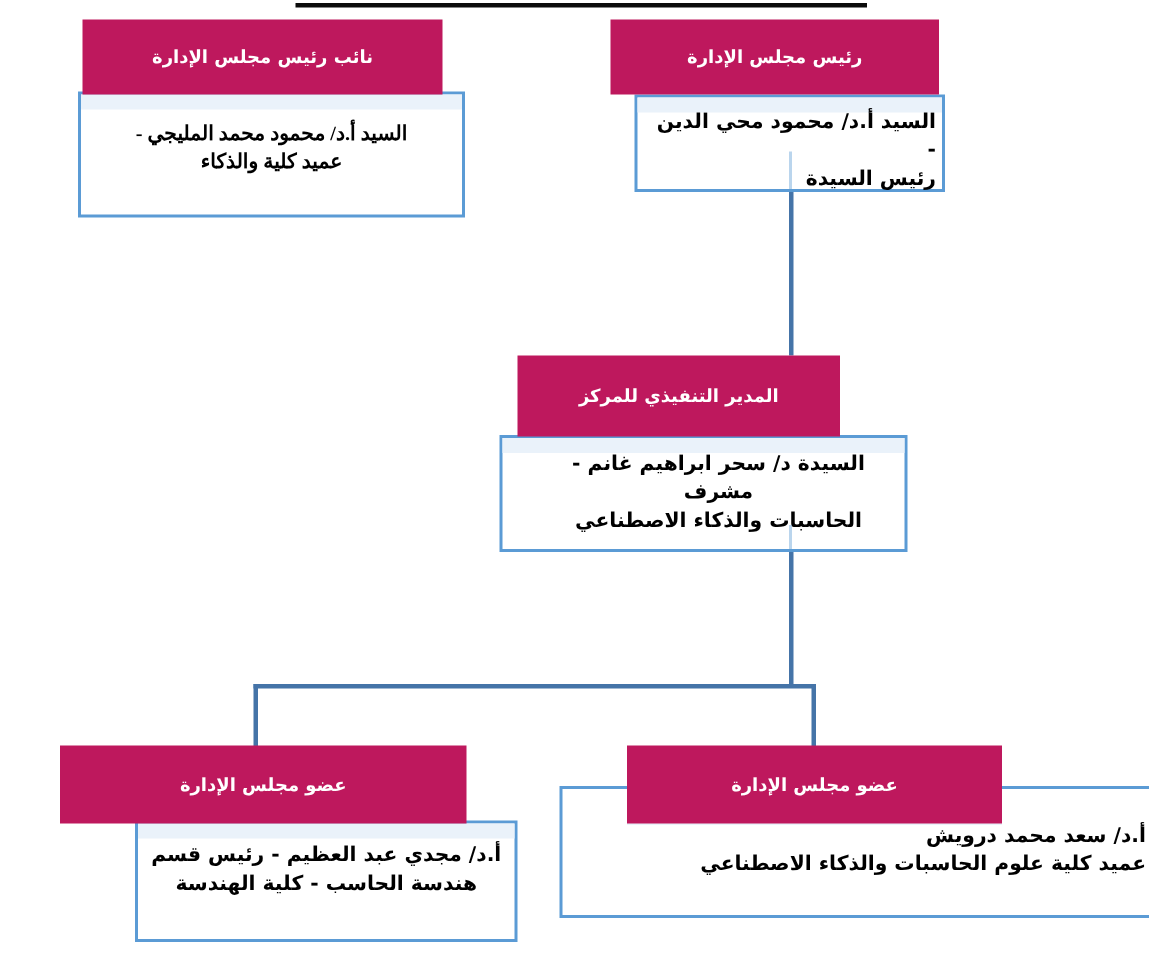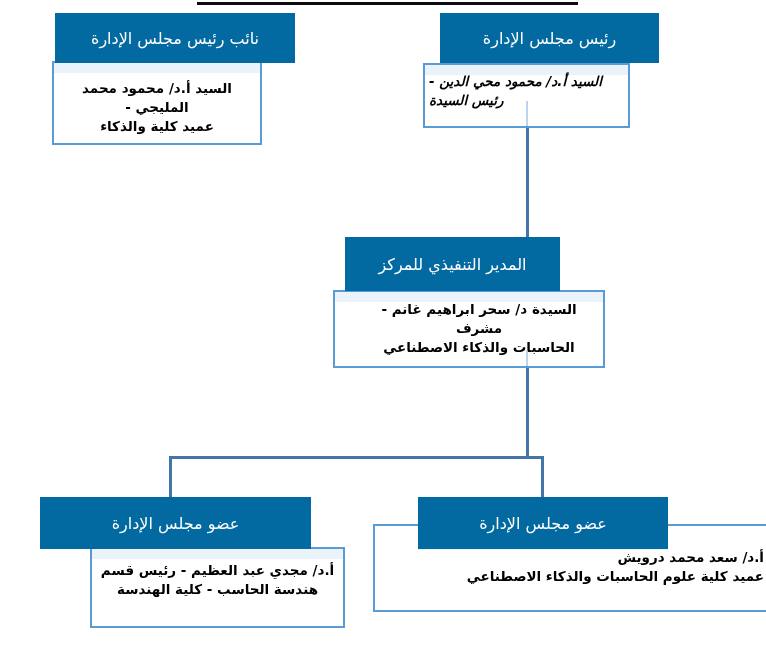--- a/index.html
+++ b/index.html
@@ -22,31 +22,32 @@
   .conn-top   { left: 526px; top: 128px; width: 3px; height: 109px; }
   .conn-mid   { left: 526px; top: 368px; width: 3px; height: 89px;  }
   .conn-h     { left: 169px; top: 456px; width: 375px; height: 3px; }
   .conn-dl    { left: 169px; top: 456px; width: 3px; height: 42px;  }
   .conn-dr    { left: 541px; top: 456px; width: 3px; height: 42px;  }
   .conn-faint-chair { left: 526px; top: 101px; width: 2px; height: 27px; }
   .conn-faint-dir   { left: 526px; top: 350px; width: 2px; height: 18px; }
 
   
   .hdr {
-    background: #0369a1;
+    background: #be185d;
     color: #ffffff;
     z-index: 3;
     display: flex;
     align-items: center;
     justify-content: center;
-    font-size: 16px;
+    font-size: 12px;
     letter-spacing: 0;
+    font-weight: bold;
   }
   .hdr-vice   { left: 55px;  top: 13px;  width: 240px; height: 50px; }
-  .hdr-chair  { left: 440px; top: 13px;  width: 219px; height: 50px; }
+  .hdr-chair  { left: 407px; top: 13px;  width: 219px; height: 50px; }
   .hdr-dir    { left: 345px; top: 237px; width: 215px; height: 54px; }
   .hdr-mleft  { left: 40px;  top: 497px; width: 271px; height: 52px; }
   .hdr-mright { left: 418px; top: 497px; width: 250px; height: 52px; }
 
   
   .bodybox {
     background: #ffffff;
     border: 2px solid #5b9bd5;
     box-sizing: border-box;
     z-index: 2;
@@ -54,24 +55,24 @@
   }
   .tint { position: absolute; left: 0; top: 0; right: 0; height: 10px; background: #eaf2fa; }
   .bodytext {
     position: relative;
     direction: rtl;
     font-weight: bold;
     font-size: 13.5px;
     line-height: 19px;
     color: #000000;
   }
-  .body-vice   { left: 52px;  top: 61px;  width: 210px; height: 84px; }
+  .body-vice   { left: 52px;  top: 61px;  width: 258px; height: 84px; font-family: Liberation Serif, serif; }
   .body-vice .bodytext   { padding: 16px 5px 0 5px; text-align: center; }
   .body-chair  { left: 423px; top: 63px;  width: 207px; height: 65px; }
-  .body-chair .bodytext  { padding: 7px 4px 0 4px; text-align: left; font-style: italic; }
+  .body-chair .bodytext  { padding: 7px 4px 0 4px; text-align: right; }
   .body-dir    { left: 333px; top: 290px; width: 272px; height: 78px; }
   .body-dir .bodytext    { padding: 8px 4px 0 4px; text-align: center; margin-left: 20px; }
   .body-mleft  { left: 90px;  top: 547px; width: 255px; height: 81px; }
   .body-mleft .bodytext  { padding: 12px 4px 0 4px; text-align: center; }
   .body-mright { left: 373px; top: 524px; width: 401px; height: 88px; }
   .body-mright .tint     { left: 43px; right: auto; width: 250px; height: 24px; }
   .body-mright .bodytext { padding: 22px 8px 0 6px; text-align: right; }
 </style>
 </head>
 <body>

